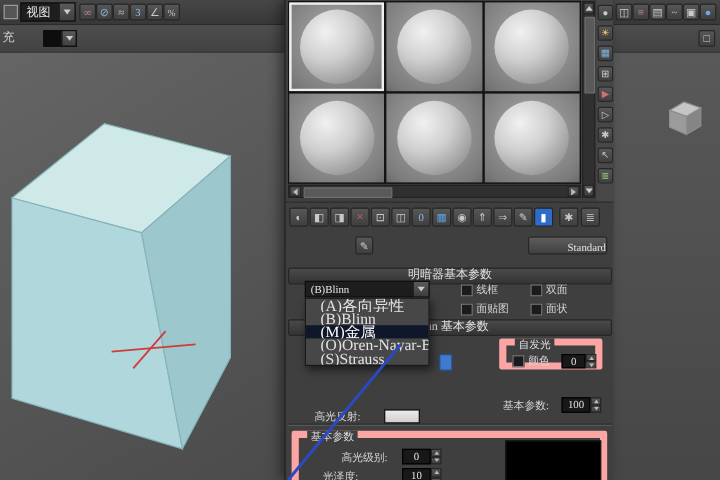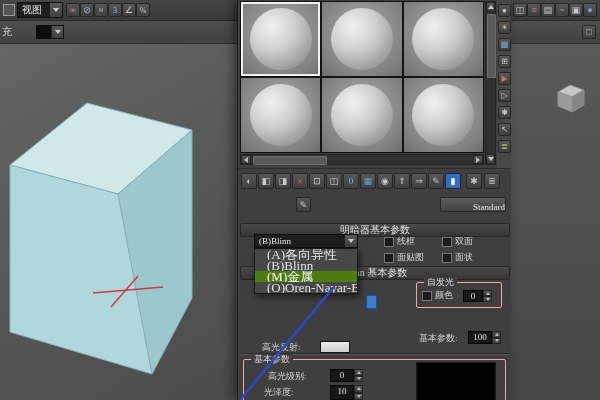--- a/index.html
+++ b/index.html
@@ -23,22 +23,22 @@
   .spinner{display:flex}
   .spin-field{background:#181818;border:1px solid #000;color:#e2e2e2;font-size:9px;line-height:10px;
               text-align:center;box-sizing:border-box}
   .spin-arrows{display:flex;flex-direction:column;width:9px}
   .spin-arrows b{flex:1;background:linear-gradient(#565656,#3e3e3e);border:1px solid #262626;
                  display:flex;align-items:center;justify-content:center}
   .spin-arrows b i{display:block;width:0;height:0;border-left:2.5px solid transparent;border-right:2.5px solid transparent}
   .spin-arrows b:first-child i{border-bottom:3px solid #bbb}
   .spin-arrows b:last-child i{border-top:3px solid #bbb}
   .dditem{height:11px;line-height:11px;font-size:13px;color:#e4e4e4;padding-left:12px;white-space:nowrap;overflow:hidden}
-  .dditem.sel{background:#4d7c0f;color:#fff}
-  .group{border:1px solid #fca5a5;border-radius:2px}
+  .dditem.sel{background:#0f172a;color:#fff}
+  .group{border:6px solid #fca5a5;border-radius:2px}
   .group-label{position:absolute;top:-6px;left:7px;background:#3f3f3f;padding:0 3px;font-size:9px;color:#ddd;line-height:11px}
   .slot{position:relative;background:radial-gradient(circle at 50% 42%,#a2a2a2 20%,#7a7a7a 85%,#6b6b6b);overflow:hidden}
   .slot.sel{box-shadow:inset 0 0 0 2px #f0f0f0}
   .sphere{position:absolute;left:50%;top:50%;width:62px;height:62px;margin:-31px 0 0 -31px;border-radius:50%;
           background:radial-gradient(circle at 35% 30%,#f1f1f1,#cfcfcf 40%,#9d9d9d 75%,#868686)}
   .scroll{background:#303030;border:1px solid #232323}
   .scroll-btn{position:absolute;background:linear-gradient(#565656,#3e3e3e);border:1px solid #262626;
               display:flex;align-items:center;justify-content:center;box-sizing:border-box}
   .thumb{position:absolute;background:#5a5a5a;border:1px solid #6e6e6e;border-radius:1px}
 </style>
@@ -248,21 +248,21 @@
         </span>
     </div>
 
     <span class="abs lbl" style="left:24px;top:342px">高光反射:</span>
     <div class="abs" style="left:82px;top:341px;width:30px;height:12px;background:linear-gradient(#ececec,#cfcfcf);border:1px solid #161616"></div>
 
     <div class="abs" style="left:2px;top:353px;width:270px;height:2px;border-top:1px solid #2c2c2c;border-bottom:1px solid #585858"></div>
 
     <div class="abs group" style="left:5px;top:359px;width:263px;height:56px">
       <span class="group-label">基本参数</span>
-      <span class="abs lbl" style="left:24px;top:11px;width:74px;text-align:left">高光级别:</span>
+      <span class="abs lbl" style="left:0;top:11px;width:74px;text-align:right">高光级别:</span>
       <div class="abs spinner" style="left:86px;top:9px;height:13px">
         <span class="spin-field" style="width:24px;line-height:11px">0</span>
         <span class="spin-arrows">
             <b>
               <i></i>
             </b>
             <b>
               <i></i>
             </b>
           </span>
@@ -280,20 +280,21 @@
           </span>
       </div>
       <div class="abs" style="left:172px;top:2px;width:80px;height:52px;background:#000;border:1px solid #191919"></div>
     </div>
 
     <div class="abs" style="left:16px;top:248px;width:104px;background:#474747;border:1px solid #191919;box-shadow:2px 3px 7px rgba(0,0,0,.55);z-index:6">
       <div class="dditem">(A)各向异性</div>
       <div class="dditem">(B)Blinn</div>
       <div class="dditem sel">(M)金属</div>
       <div class="dditem">(O)Oren-Nayar-Blinn</div>
+      <div class="dditem">(S)Strauss</div>
     </div>
   </div>
 
   <svg class="abs" width="600" height="400" viewBox="0 0 600 400" style="left:0;top:0;z-index:40;pointer-events:none">
     <line x1="241" y1="399" x2="333" y2="288" stroke="#2b49c3" stroke-width="2.5" stroke-linecap="round"></line>
   </svg>
 
 </div>
 
 </body></html>

